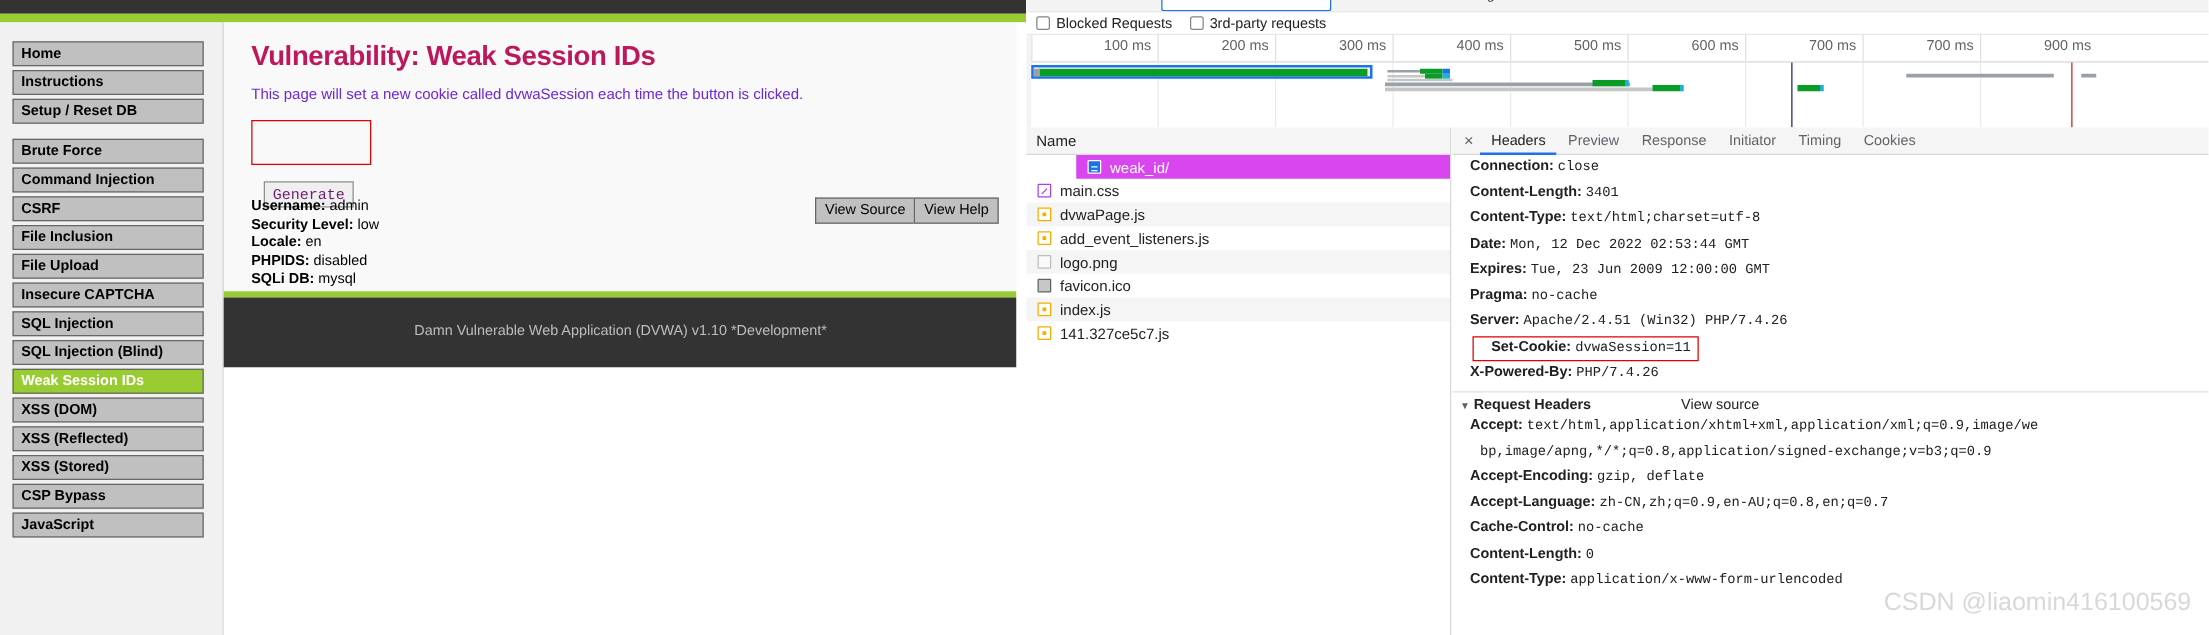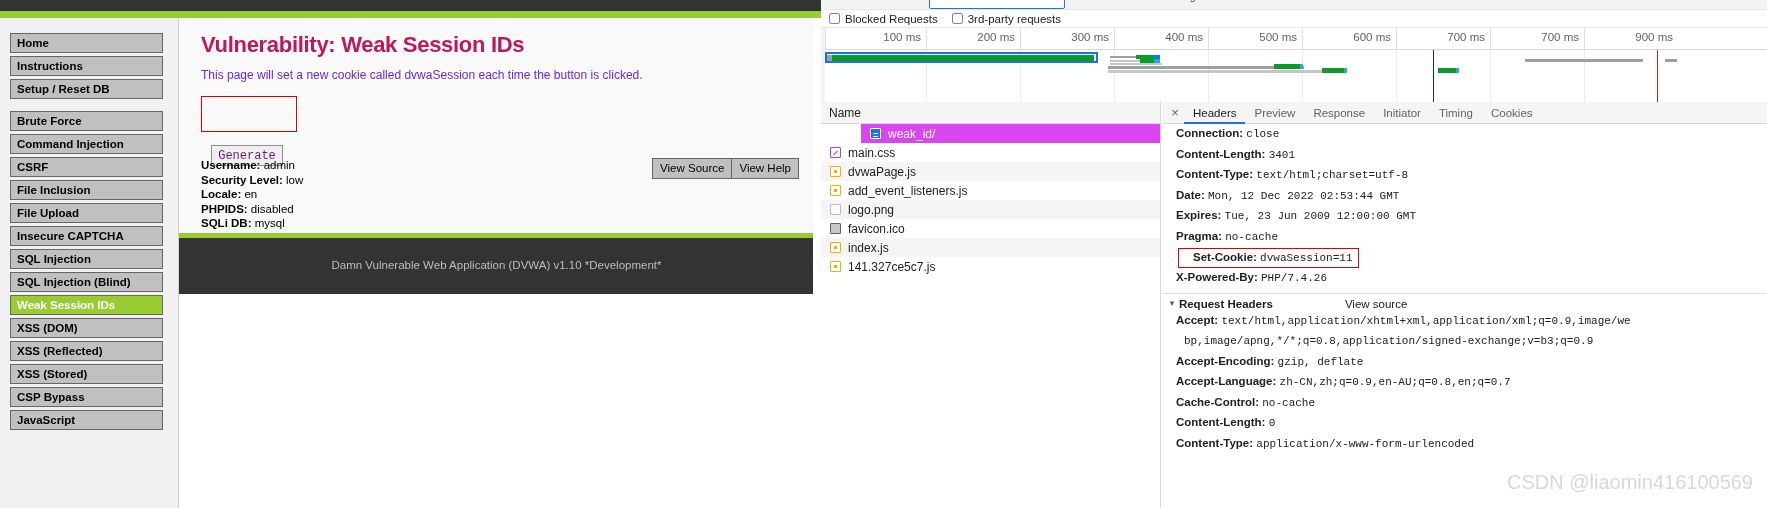--- a/index.html
+++ b/index.html
@@ -571,20 +571,24 @@
         <span class="hdr-v">Mon, 12 Dec 2022 02:53:44 GMT</span>
       </div>
       <div class="hdr-line">
         <span class="hdr-k">Expires:</span>
         <span class="hdr-v">Tue, 23 Jun 2009 12:00:00 GMT</span>
       </div>
       <div class="hdr-line">
         <span class="hdr-k">Pragma:</span>
         <span class="hdr-v">no-cache</span>
       </div>
+      <div class="hdr-line">
+        <span class="hdr-k">Server:</span>
+        <span class="hdr-v">Apache/2.4.51 (Win32) PHP/7.4.26</span>
+      </div>
       <div id="boxed-wrap">
         <div class="hdr-line boxed">
           <span class="hdr-k">Set-Cookie:</span>
           <span class="hdr-v">dvwaSession=11</span>
         </div>
       </div>
       <div class="hdr-line">
         <span class="hdr-k">X-Powered-By:</span>
         <span class="hdr-v">PHP/7.4.26</span>
       </div>

